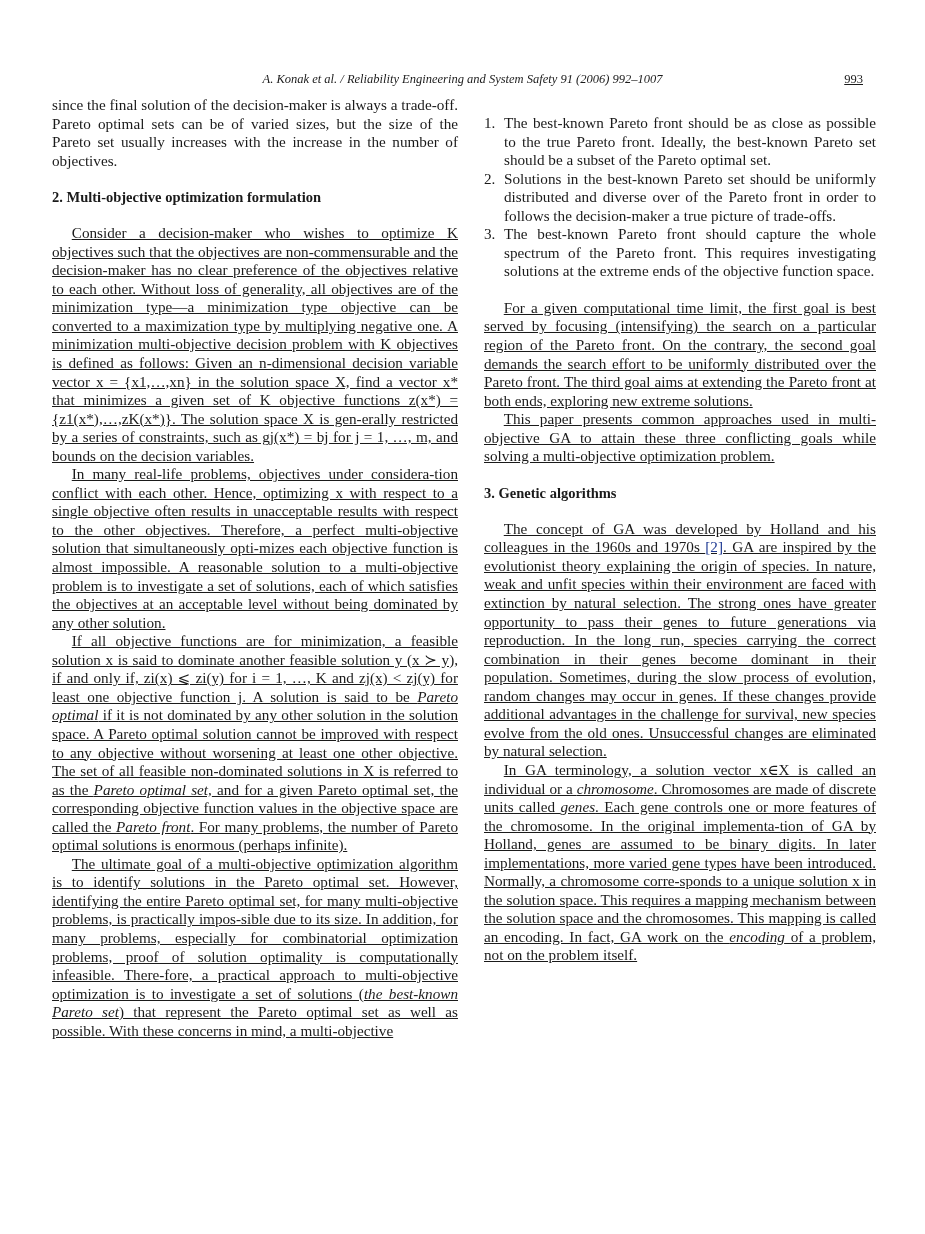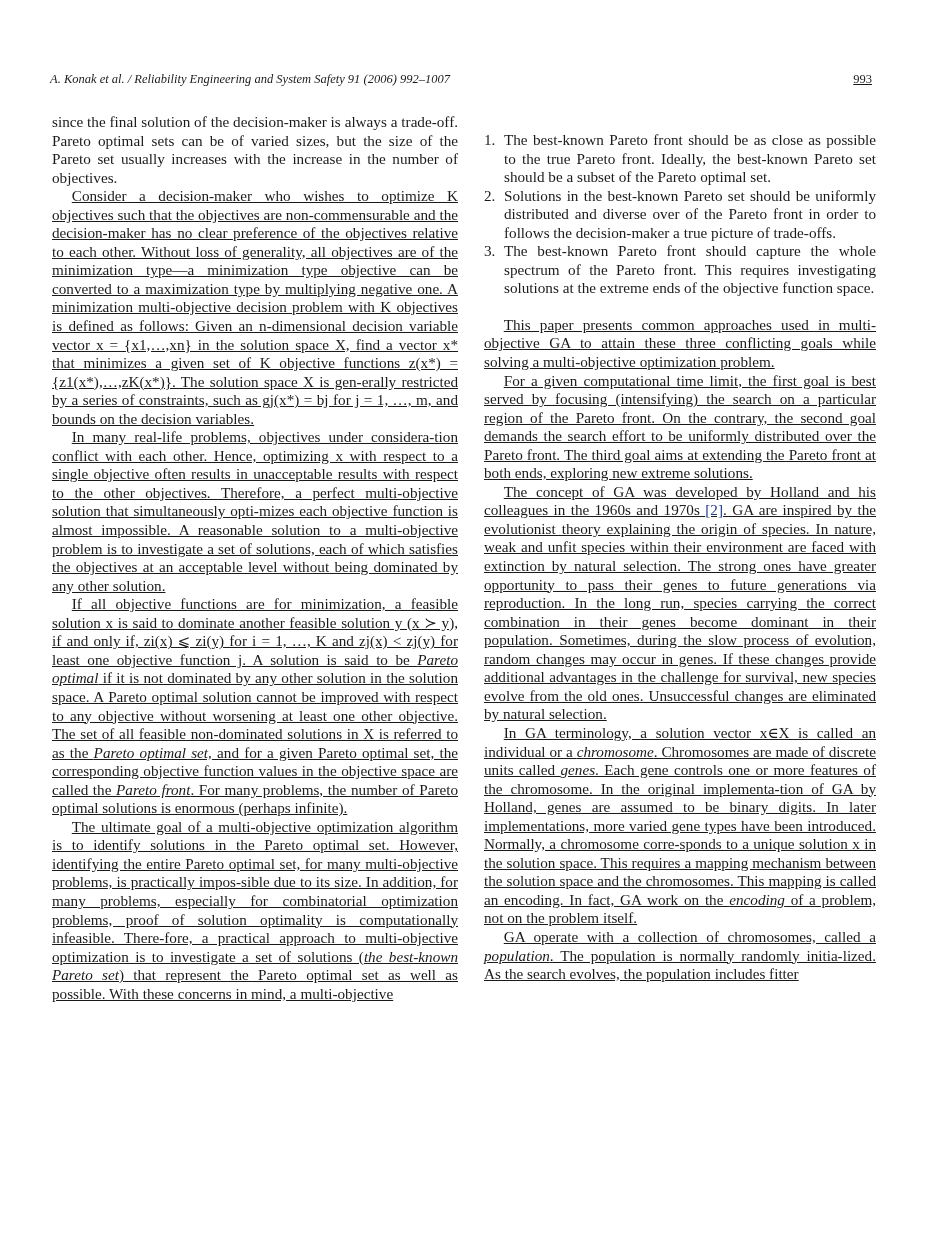--- a/index.html
+++ b/index.html
@@ -1,22 +1,22 @@
 <!DOCTYPE html>
 <html><head>
 <meta charset="utf-8">
 <style>
   html, body { margin: 0; padding: 0; background: #ffffff; }
   body { width: 925px; height: 1234px; position: relative; overflow: hidden;
          font-family: "Liberation Serif", "DejaVu Serif", serif; color: #1a1a1a; }
   .running-head { position: absolute; top: 72px; left: 50px; width: 825px; height: 20px;
          font-size: 12.5px; font-style: italic; }
-  .running-head .rh-title { position: absolute; left: 0; right: 0; }
-  .running-head .rh-page { position: absolute; right: 3px; font-style: normal; text-decoration: underline; }
-  .col { position: absolute; top: 113px; width: 406px; font-size: 15.2px; line-height: 18.55px;
+  .running-head .rh-title { position: absolute; left: 0; right: 0; text-align: center; }
+  .running-head .rh-page { position: absolute; right: 12px; font-style: normal; text-decoration: underline; }
+  .col { position: absolute; top: 96px; width: 406px; font-size: 15.2px; line-height: 18.55px;
          text-align: justify; hyphens: manual; }
   .col.left { left: 52px; }
   .col.right { left: 484px; width: 392px; }
   p { margin: 0; }
   p.ind { text-indent: 1.3em; text-decoration: underline; }
   h2 { font-size: 14.5px; font-weight: bold; margin: 18px 0 18px 0; line-height: 18px; }
   .list { margin: 18px 0 18px 0; padding: 0; list-style: none; }
   .list li { position: relative; padding-left: 20px; }
   .list li .num { position: absolute; left: 0; }
   .cite { color: #1f3a93; }
@@ -25,30 +25,31 @@
 </head>
 <body>
 
 <div class="running-head">
   <span class="rh-title">A. Konak et al. / Reliability Engineering and System Safety 91 (2006) 992–1007</span>
   <span class="rh-page">993</span>
 </div>
 
 <div class="col left">
   <p>since the final solution of the decision-maker is always a trade-off. Pareto optimal sets can be of varied sizes, but the size of the Pareto set usually increases with the increase in the number of objectives.</p>
+  <h2>2. Multi-objective optimization formulation</h2>
   <p class="ind">Consider a decision-maker who wishes to optimize K objectives such that the objectives are non-commensurable and the decision-maker has no clear preference of the objectives relative to each other. Without loss of generality, all objectives are of the minimization type—a minimization type objective can be converted to a maximization type by multiplying negative one. A minimization multi-objective decision problem with K objectives is defined as follows: Given an n-dimensional decision variable vector x = {x1,…,xn} in the solution space X, find a vector x* that minimizes a given set of K objective functions z(x*) = {z1(x*),…,zK(x*)}. The solution space X is gen-erally restricted by a series of constraints, such as gj(x*) = bj for j = 1, …, m, and bounds on the decision variables.</p>
   <p class="ind">In many real-life problems, objectives under considera-tion conflict with each other. Hence, optimizing x with respect to a single objective often results in unacceptable results with respect to the other objectives. Therefore, a perfect multi-objective solution that simultaneously opti-mizes each objective function is almost impossible. A reasonable solution to a multi-objective problem is to investigate a set of solutions, each of which satisfies the objectives at an acceptable level without being dominated by any other solution.</p>
   <p class="ind"><span>If all objective functions are for minimization, a feasible solution x is said to dominate another feasible solution y (x ≻ y), if and only if, zi(x) ⩽ zi(y) for i = 1, …, K and zj(x) &lt; zj(y) for least one objective function j. A solution is said to be </span><span class="i">Pareto optimal</span><span> if it is not dominated by any other solution in the solution space. A Pareto optimal solution cannot be improved with respect to any objective without worsening at least one other objective. The set of all feasible non-dominated solutions in X is referred to as the </span><span class="i">Pareto optimal set,</span><span> and for a given Pareto optimal set, the corresponding objective function values in the objective space are called the </span><span class="i">Pareto front</span><span>. For many problems, the number of Pareto optimal solutions is enormous (perhaps infinite).</span></p>
   <p class="ind"><span>The ultimate goal of a multi-objective optimization algorithm is to identify solutions in the Pareto optimal set. However, identifying the entire Pareto optimal set, for many multi-objective problems, is practically impos-sible due to its size. In addition, for many problems, especially for combinatorial optimization problems, proof of solution optimality is computationally infeasible. There-fore, a practical approach to multi-objective optimization is to investigate a set of solutions (</span><span class="i">the best-known Pareto set</span><span>) that represent the Pareto optimal set as well as possible. With these concerns in mind, a multi-objective</span></p>
 </div>
 
 <div class="col right">
   <ul class="list">
     <li><span class="num">1.</span><span>The best-known Pareto front should be as close as possible to the true Pareto front. Ideally, the best-known Pareto set should be a subset of the Pareto optimal set.</span></li>
     <li><span class="num">2.</span><span>Solutions in the best-known Pareto set should be uniformly distributed and diverse over of the Pareto front in order to follows the decision-maker a true picture of trade-offs.</span></li>
     <li><span class="num">3.</span><span>The best-known Pareto front should capture the whole spectrum of the Pareto front. This requires investigating solutions at the extreme ends of the objective function space.</span></li>
   </ul>
+  <p class="ind">For a given computational time limit, the first goal is best served by focusing (intensifying) the search on a particular region of the Pareto front. On the contrary, the second goal demands the search effort to be uniformly distributed over the Pareto front. The third goal aims at extending the Pareto front at both ends, exploring new extreme solutions.</p>
   <p class="ind">This paper presents common approaches used in multi-objective GA to attain these three conflicting goals while solving a multi-objective optimization problem.</p>
-  <p class="ind">For a given computational time limit, the first goal is best served by focusing (intensifying) the search on a particular region of the Pareto front. On the contrary, the second goal demands the search effort to be uniformly distributed over the Pareto front. The third goal aims at extending the Pareto front at both ends, exploring new extreme solutions.</p>
+  <h2>3. Genetic algorithms</h2>
   <p class="ind"><span>The concept of GA was developed by Holland and his colleagues in the 1960s and 1970s </span><span class="cite">[2]</span><span>. GA are inspired by the evolutionist theory explaining the origin of species. In nature, weak and unfit species within their environment are faced with extinction by natural selection. The strong ones have greater opportunity to pass their genes to future generations via reproduction. In the long run, species carrying the correct combination in their genes become dominant in their population. Sometimes, during the slow process of evolution, random changes may occur in genes. If these changes provide additional advantages in the challenge for survival, new species evolve from the old ones. Unsuccessful changes are eliminated by natural selection.</span></p>
   <p class="ind"><span>In GA terminology, a solution vector x∈X is called an individual or a </span><span class="i">chromosome</span><span>. Chromosomes are made of discrete units called </span><span class="i">genes</span><span>. Each gene controls one or more features of the chromosome. In the original implementa-tion of GA by Holland, genes are assumed to be binary digits. In later implementations, more varied gene types have been introduced. Normally, a chromosome corre-sponds to a unique solution x in the solution space. This requires a mapping mechanism between the solution space and the chromosomes. This mapping is called an encoding. In fact, GA work on the </span><span class="i">encoding</span><span> of a problem, not on the problem itself.</span></p>
-  <p class="ind"><span>GA operate with a collection of chromosomes, called a </span><span class="i">population</span><span>. The population is normally randomly initia-lized. As the search evolves, the population includes fitter</span></p>
 </div>
 
 </body></html>

